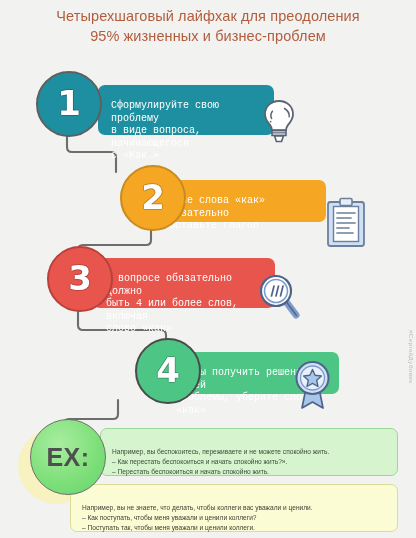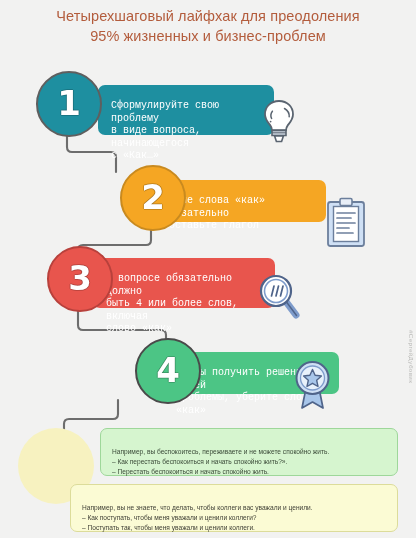--- a/index.html
+++ b/index.html
@@ -173,20 +173,23 @@
   </div>
 
   <svg class="icon" style="left:293px;top:358px;" width="40" height="54" viewBox="0 0 40 54">
     <path d="M13 30 L9 50 L19.5 44 L30 50 L26 30 Z" fill="#a8c6ea" stroke="#4f648a" stroke-width="1.7" stroke-linejoin="round"></path>
     <circle cx="19.5" cy="20" r="16" fill="#cfe0f5" stroke="#4f648a" stroke-width="2"></circle>
     <circle cx="19.5" cy="20" r="12" fill="#e8f1fb" stroke="#7e9ccb" stroke-width="1.3"></circle>
     <path d="M19.5 11.5 L22.1 17.3 L28.4 18 L23.7 22.3 L25 28.5 L19.5 25.3 L14 28.5 L15.3 22.3 L10.6 18 L16.9 17.3 Z" fill="#a8c6ea" stroke="#4f648a" stroke-width="1.4" stroke-linejoin="round"></path>
   </svg>
 
   <div class="ex-shadow" style="left:18px;top:428px;width:76px;height:76px;"></div>
+  <div class="ex-circle" style="left:30px;top:419px;width:74px;height:74px;">
+    <span class="ex-label">EX:</span>
+  </div>
 
   <div class="ex-bubble green" style="left:100px;top:428px;width:298px;height:48px;">
     <span>Например, вы беспокоитесь, переживаете и не можете спокойно жить.
 – Как перестать беспокоиться и начать спокойно жить?».
 – Перестать беспокоиться и начать спокойно жить.</span>
   </div>
 
   <div class="ex-bubble yellow" style="left:70px;top:484px;width:328px;height:48px;">
     <span>Например, вы не знаете, что делать, чтобы коллеги вас уважали и ценили.
 – Как поступать, чтобы меня уважали и ценили коллеги?

